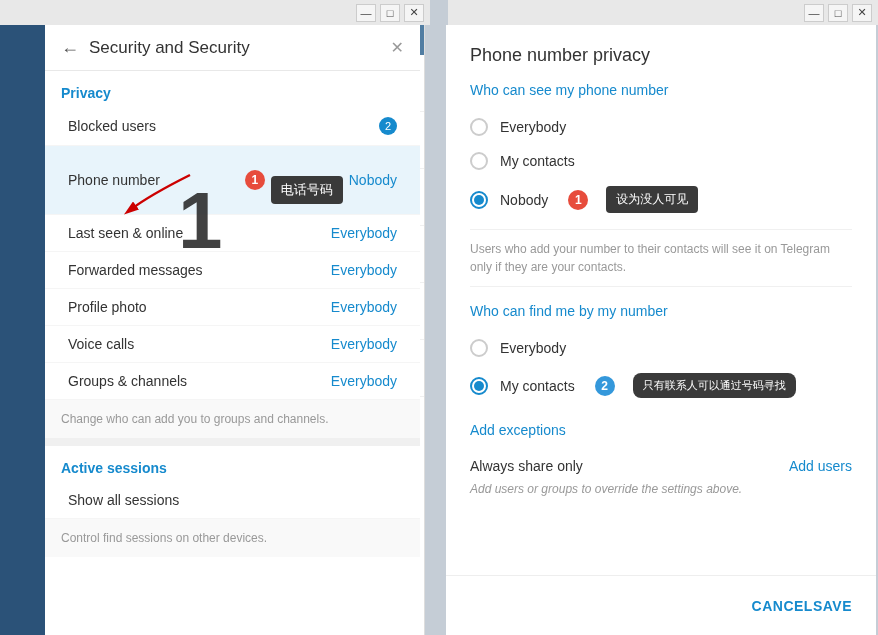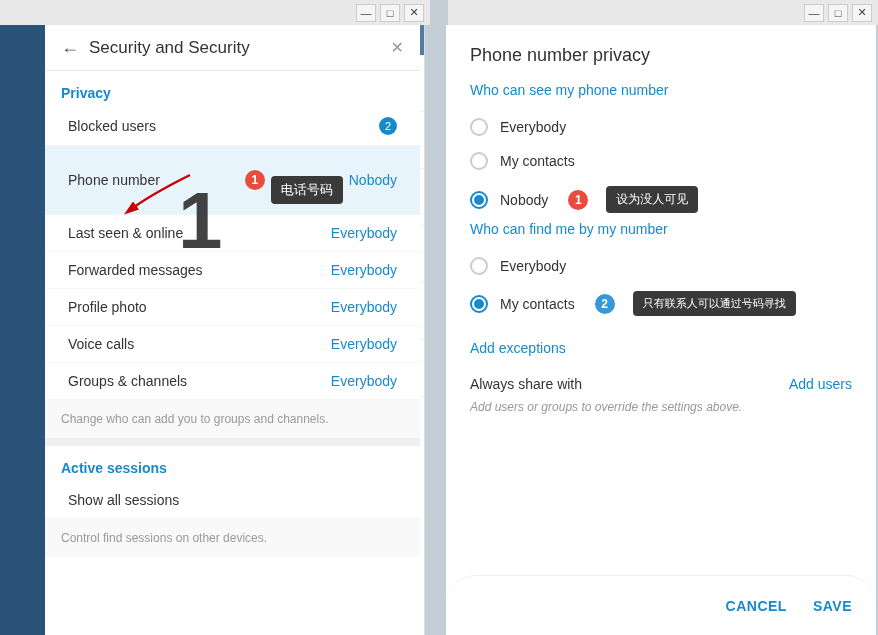--- a/index.html
+++ b/index.html
@@ -284,24 +284,23 @@
     .dialog-footer {
       position: absolute;
       bottom: 0;
       left: 0;
       width: 100%;
       height: 60px;
       display: flex;
       align-items: center;
       justify-content: flex-end;
       padding: 0 24px;
-      gap: 26px;
+      gap: 0;
       border-top: 1px solid #eee;
       background: #fff;
-      border-radius: 30px;
     }
 
     .btn-cancel {
       font-size: 14px;
       font-weight: 600;
       color: #168acd;
       cursor: pointer;
       letter-spacing: 0.5px;
       background: none;
       border: none;
@@ -556,39 +555,40 @@
       <span class="radio-label">My contacts</span>
     </div>
 
     <div class="radio-option" style="position:relative;">
       <div class="radio-circle selected"></div>
       <span class="radio-label">Nobody</span>
       <span class="annotation-number ann-red" style="margin-left:8px;">1</span>
       <span class="tooltip-box" style="margin-left:6px;font-size:12px;">设为没人可见</span>
     </div>
 
+    <div class="dialog-note">Users who add your number to their contacts will see it on Telegram only if they are your contacts.</div>
 
     <div class="dialog-section-title">Who can find me by my number</div>
 
     <div class="radio-option">
       <div class="radio-circle"></div>
       <span class="radio-label">Everybody</span>
     </div>
 
     <div class="radio-option" style="position:relative;">
       <div class="radio-circle selected"></div>
       <span class="radio-label">My contacts</span>
       <span class="annotation-number ann-blue" style="margin-left:8px;">2</span>
-      <span class="tooltip-box" style="margin-left:6px;font-size:11px;">只有联系人可以通过号码寻找</span>
+      <span class="tooltip-box" style="margin-left:6px;font-size:11px;border-radius:8px;">只有联系人可以通过号码寻找</span>
     </div>
 
     <div class="exceptions-section">
       <div class="dialog-section-title">Add exceptions</div>
       <div class="exceptions-row">
-        <span class="exceptions-label">Always share with</span>
+        <span class="exceptions-label">Always share only</span>
         <span class="add-users-link">Add users</span>
       </div>
       <div class="exceptions-hint">Add users or groups to override the settings above.</div>
     </div>
 
   </div>
 
   <div class="dialog-footer">
     <button class="btn-cancel">CANCEL</button>
     <button class="btn-save">SAVE</button>

